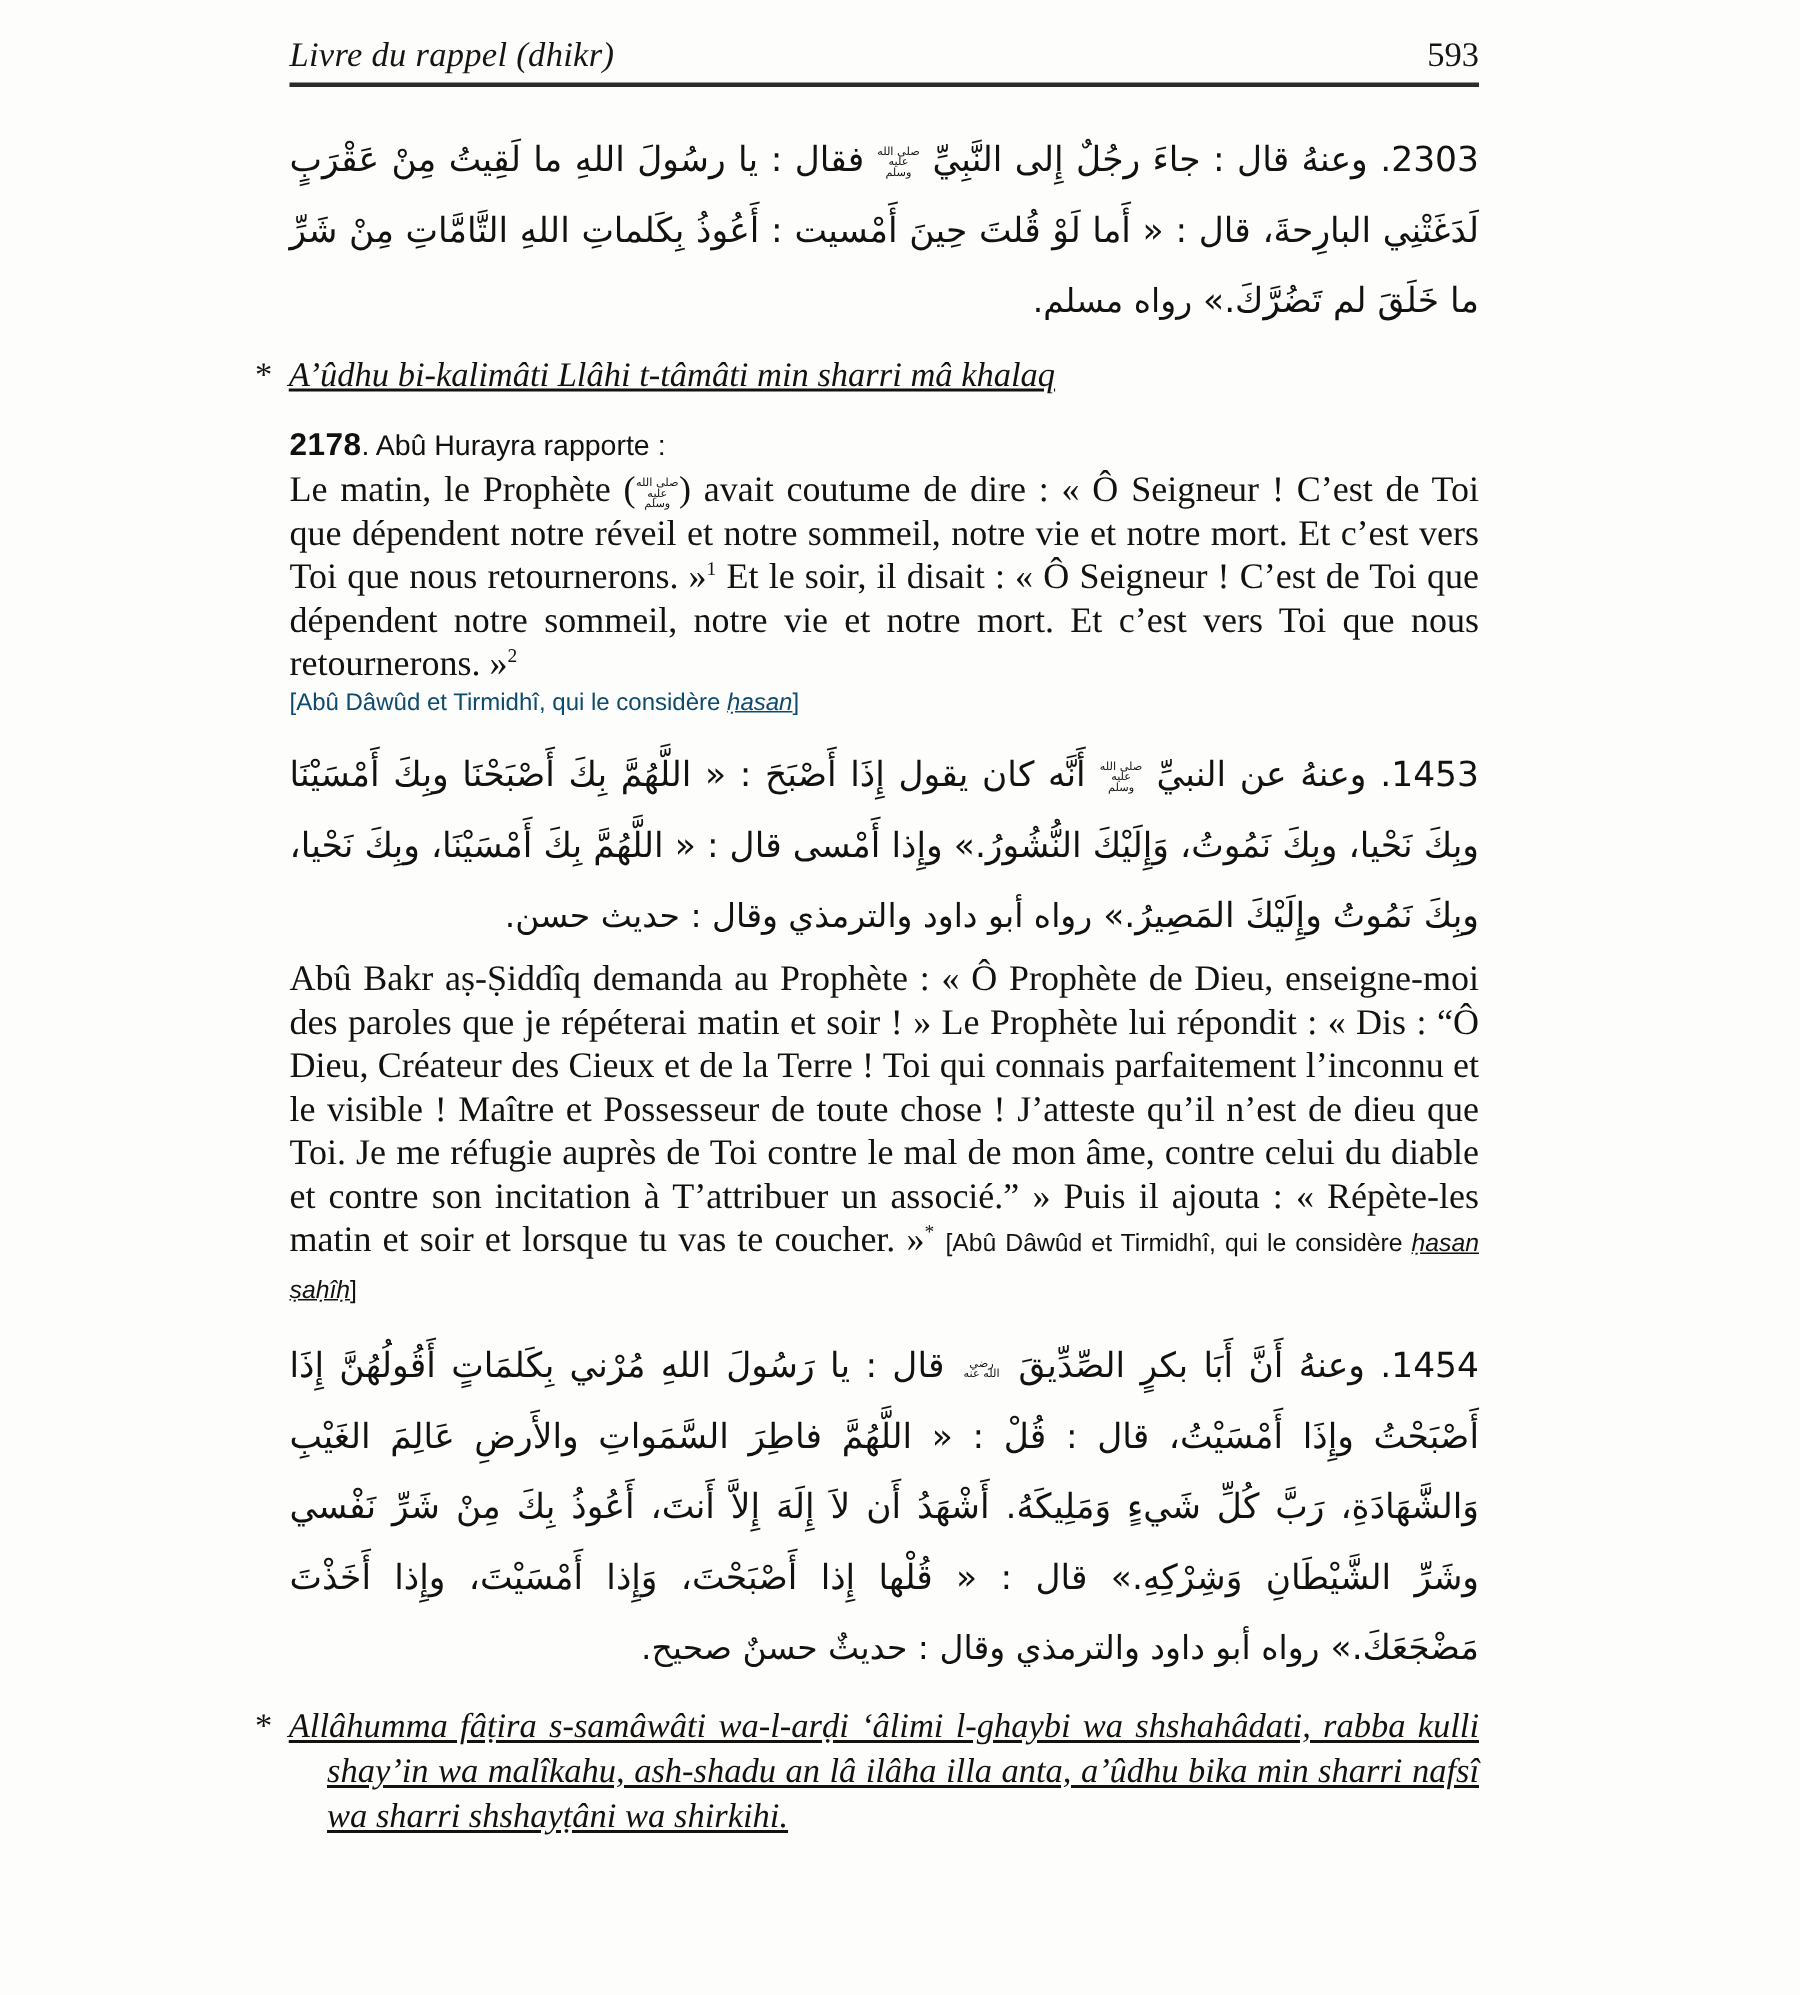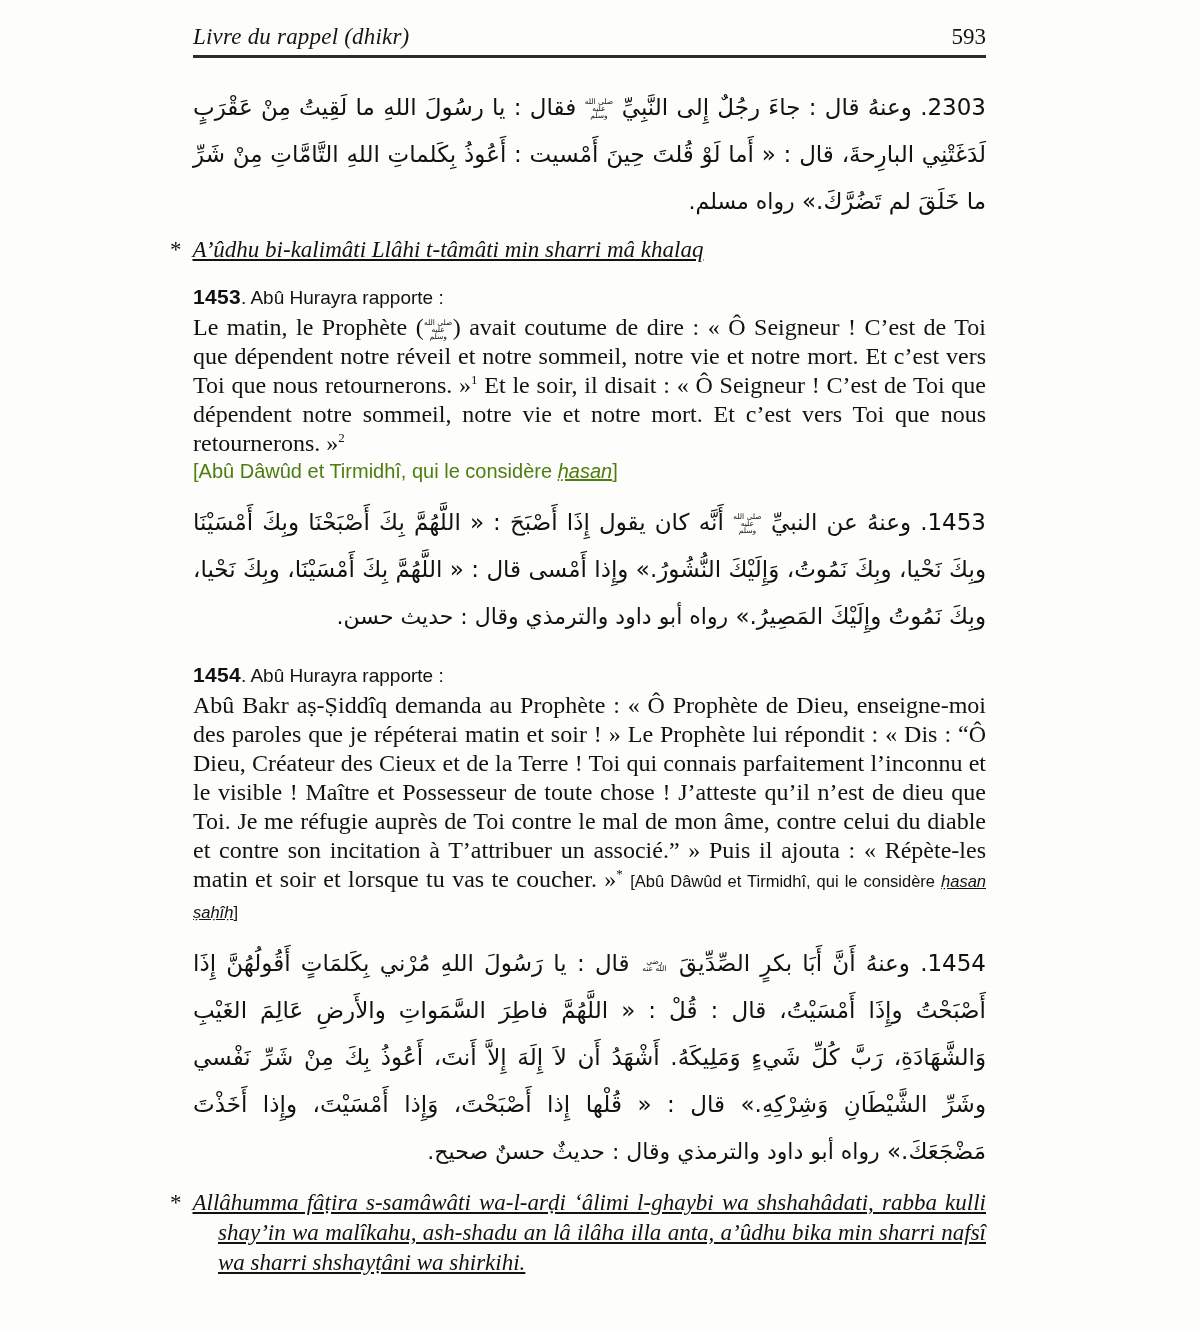--- a/index.html
+++ b/index.html
@@ -31,22 +31,22 @@
   .body {
     font-family:"Liberation Serif", serif; font-size:24px; line-height:29px;
     text-align:justify; margin:4px 0 0; color:#14120f;
   }
   .hnum { font-family:"Liberation Sans", sans-serif; font-size:19px; margin:0; color:#111; }
   .hnum .num { font-weight:700; font-size:21px; letter-spacing:0.3px; }
   .sec1453 .hnum { margin-top:20px; }
   .sec1454 .hnum { margin-top:23px; }
 
   
-  .srcnote { font-family:"Liberation Sans", sans-serif; font-size:20px;
-             margin:2px 0 0; color:#4d7c0f; }
+  .srcnote { font-family:"Liberation Sans", sans-serif; font-size:16px;
+             margin:2px 0 0; color:#0c4a6e; }
   .nt { font-family:"Liberation Sans", sans-serif; font-size:16.5px; }
   .it { font-style:italic;text-decoration:underline; }
 
   
   .sup { vertical-align:super; font-size:13px; line-height:0; }
 
   
   .saw, .ra {
     display:inline-block; direction:rtl; width:29px;
     font-family:"DejaVu Sans", sans-serif; font-size:7.5px; line-height:7px;
@@ -74,26 +74,25 @@
     <span class="htitle">Livre du rappel (dhikr)</span>
     <span class="hpage">593</span>
   </div>
   <div class="rule"></div>
 
   <p class="arabic ar1452" dir="rtl"><span>2303. وعنهُ قال : جاءَ رجُلٌ إِلى النَّبِيِّ </span><span class="saw">صلى الله عليه وسلم</span><span> فقال : يا رسُولَ اللهِ ما لَقِيتُ مِنْ عَقْرَبٍ لَدَغَتْنِي البارِحةَ، قال : « أَما لَوْ قُلتَ حِينَ أَمْسيت : أَعُوذُ بِكَلماتِ اللهِ التَّامَّاتِ مِنْ شَرِّ ما خَلَقَ لم تَضُرَّكَ.» </span><span class="cite">رواه مسلم.</span></p>
 
   <p class="translit tl1452"><span ced="" class="tmark">*</span><span class="it">A’ûdhu bi-kalimâti Llâhi t-tâmâti min sharri mâ khalaq</span></p>
 
   <section class="sec1453">
-    <p class="hnum"><span class="num">1453</span><span>. Abû Hurayra rapporte :</span></p>
+    <p class="hnum"><span class="num">2178</span><span>. Abû Hurayra rapporte :</span></p>
     <p class="body"><span>Le matin, le Prophète (</span><span class="saw">صلى الله عليه وسلم</span><span>) avait coutume de dire : « Ô Seigneur ! C’est de Toi que dépendent notre réveil et notre sommeil, notre vie et notre mort. Et c’est vers Toi que nous retournerons. »</span><span class="sup">1</span><span> Et le soir, il disait : « Ô Seigneur ! C’est de Toi que dépendent notre sommeil, notre vie et notre mort. Et c’est vers Toi que nous retournerons. »</span><span class="sup">2</span></p>
     <p class="srcnote"><span>[Abû Dâwûd et Tirmidhî, qui le considère </span><span class="it">ḥasan</span><span>]</span></p>
     <p class="arabic ar1453" dir="rtl"><span>1453. وعنهُ عن النبيِّ </span><span class="saw">صلى الله عليه وسلم</span><span> أَنَّه كان يقول إِذَا أَصْبَحَ : « اللَّهُمَّ بِكَ أَصْبَحْنَا وبِكَ أَمْسَيْنَا وبِكَ نَحْيا، وبِكَ نَمُوتُ، وَإِلَيْكَ النُّشُورُ.» وإِذا أَمْسى قال : « اللَّهُمَّ بِكَ أَمْسَيْنَا، وبِكَ نَحْيا، وبِكَ نَمُوتُ وإِلَيْكَ المَصِيرُ.» </span><span class="cite">رواه أبو داود والترمذي وقال : حديث حسن.</span></p>
   </section>
 
   <section class="sec1454">
-    <p class="hnum"><span class="num">1454</span><span>. Abû Hurayra rapporte :</span></p>
     <p class="body"><span>Abû Bakr aṣ-Ṣiddîq demanda au Prophète : « Ô Prophète de Dieu, enseigne-moi des paroles que je répéterai matin et soir ! » Le Prophète lui répondit : « Dis : “Ô Dieu, Créateur des Cieux et de la Terre ! Toi qui connais parfaitement l’inconnu et le visible ! Maître et Possesseur de toute chose ! J’atteste qu’il n’est de dieu que Toi. Je me réfugie auprès de Toi contre le mal de mon âme, contre celui du diable et contre son incitation à T’attribuer un associé.” » Puis il ajouta : « Répète-les matin et soir et lorsque tu vas te coucher. »</span><span class="sup">*</span><span> </span><span class="nt">[Abû Dâwûd et Tirmidhî, qui le considère </span><span class="nt it">ḥasan ṣaḥîḥ</span><span class="nt">]</span></p>
     <p class="arabic ar1454" dir="rtl"><span>1454. وعنهُ أَنَّ أَبَا بكرٍ الصِّدِّيقَ </span><span class="ra">رضي الله عنه</span><span> قال : يا رَسُولَ اللهِ مُرْني بِكَلمَاتٍ أَقُولُهُنَّ إِذَا أَصْبَحْتُ وإِذَا أَمْسَيْتُ، قال : قُلْ : « اللَّهُمَّ فاطِرَ السَّمَواتِ والأَرضِ عَالِمَ الغَيْبِ وَالشَّهَادَةِ، رَبَّ كُلِّ شَيءٍ وَمَلِيكَهُ. أَشْهَدُ أَن لاَ إِلَهَ إِلاَّ أَنتَ، أَعُوذُ بِكَ مِنْ شَرِّ نَفْسي وشَرِّ الشَّيْطَانِ وَشِرْكِهِ.» قال : « قُلْها إِذا أَصْبَحْتَ، وَإِذا أَمْسَيْتَ، وإِذا أَخَذْتَ مَضْجَعَكَ.» </span><span class="cite">رواه أبو داود والترمذي وقال : حديثٌ حسنٌ صحيح.</span></p>
     <p class="translit tl1454"><span class="tmark">*</span><span class="it">Allâhumma fâṭira s-samâwâti wa-l-arḍi ‘âlimi l-ghaybi wa shshahâdati, rabba kulli shay’in wa malîkahu, ash-shadu an lâ ilâha illa anta, a’ûdhu bika min sharri nafsî wa sharri shshayṭâni wa shirkihi.</span></p>
   </section>
 
 </div>
 
 </body></html>

